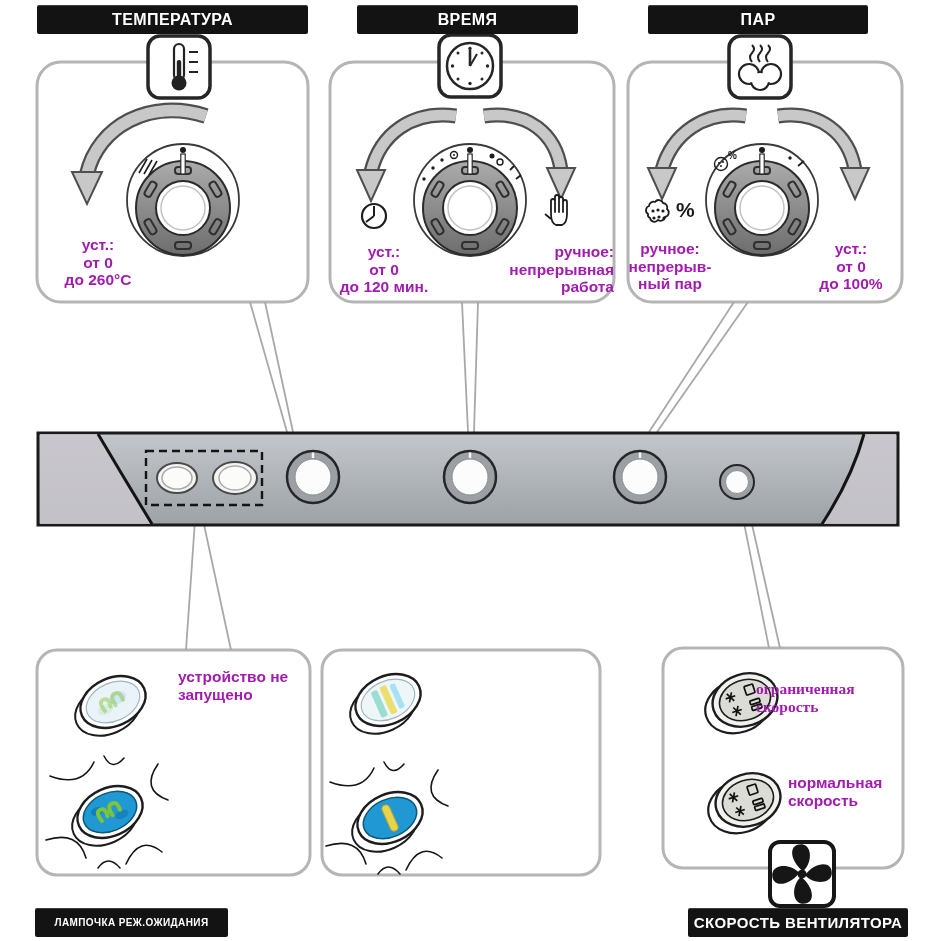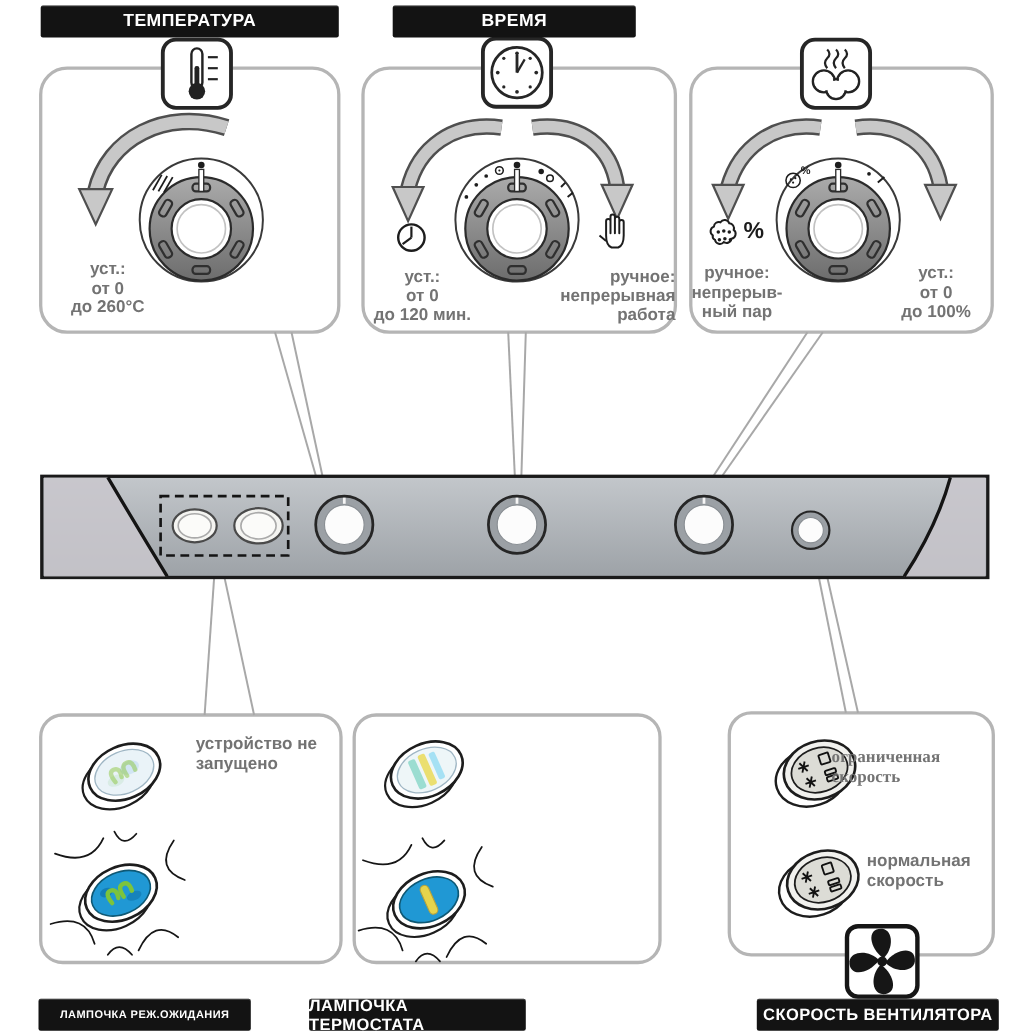--- a/index.html
+++ b/index.html
@@ -4,21 +4,21 @@
 <style>
   html,body{margin:0;padding:0;background:#fff;}
   #stage{position:relative;width:941px;height:941px;background:#fff;overflow:hidden;
          font-family:"Liberation Sans","DejaVu Sans",sans-serif;}
   #gfx{position:absolute;left:0;top:0;}
   .bar{position:absolute;height:29px;background:#131313;color:#fff;display:flex;
        align-items:center;justify-content:center;font-weight:700;font-size:16px;
        letter-spacing:.4px;border-radius:2px;box-shadow:inset 0 1px 0 rgba(255,255,255,.18);}
   .bar.f14{font-size:10px;}
   .bar.f15{font-size:15px;}
-  .lbl{position:absolute;font-weight:700;font-size:15.5px;line-height:1.13;color:#737373;
+  .lbl{position:absolute;font-weight:700;font-size:15.5px;line-height:1.13;color:#a21caf;
        white-space:pre-line;}
   .c{text-align:center;} .r{text-align:right;}
   .pct{position:absolute;font-weight:700;color:#1b1b1b;}
   .slots{fill:none;stroke:#2f2f2f;stroke-width:2;}
   .flare{fill:none;stroke:#161616;stroke-width:1.6;stroke-linecap:round;}
 </style>
 </head>
 <body>
 
 <div id="stage">
@@ -314,20 +314,21 @@
   <use href="#fanbtn" transform="translate(748,800) rotate(-18)"></use>
 
   <g>
     <rect x="770" y="842" width="64" height="64" rx="10" fill="#fff" stroke="#161616" stroke-width="4"></rect>
     <use href="#fanblade" transform="translate(802,874) rotate(20)"></use>
   </g>
 </svg>
 
 <div class="bar" style="left:37px;top:5px;width:271px;">ТЕМПЕРАТУРА</div>
 <div class="bar" style="left:357px;top:5px;width:221px;">ВРЕМЯ</div>
+<div class="bar" style="left:648px;top:5px;width:220px;">ПАР</div>
 
 <div class="lbl c" style="left:52px;top:236px;width:92px;">уст.:
 от 0
 до 260°C</div>
 <div class="lbl c" style="left:336px;top:243px;width:96px;">уст.:
 от 0
 до 120 мин.</div>
 <div class="lbl r" style="left:492px;top:243px;width:122px;">ручное:
 непрерывная
 работа</div>
@@ -341,16 +342,15 @@
 <span class="pct" style="left:728px;top:150px;font-size:10px;">%</span>
 
 <div class="lbl" style="left:178px;top:668px;width:135px;">устройство не
 запущено</div>
 <div class="lbl" style="left:756px;top:680px;width:112px;font-family:Liberation Serif, serif;">ограниченная
 скорость</div>
 <div class="lbl" style="left:788px;top:774px;width:112px;">нормальная
 скорость</div>
 
 <div class="bar f14" style="left:35px;top:908px;width:193px;">ЛАМПОЧКА РЕЖ.ОЖИДАНИЯ</div>
-<div class="bar f15" style="left:281px;top:908px;width:197px;">ЛАМПОЧКА ТЕРМОСТАТА</div>
 <div class="bar f15" style="left:688px;top:908px;width:220px;">СКОРОСТЬ ВЕНТИЛЯТОРА</div>
 
 </div>
 
 </body></html>

